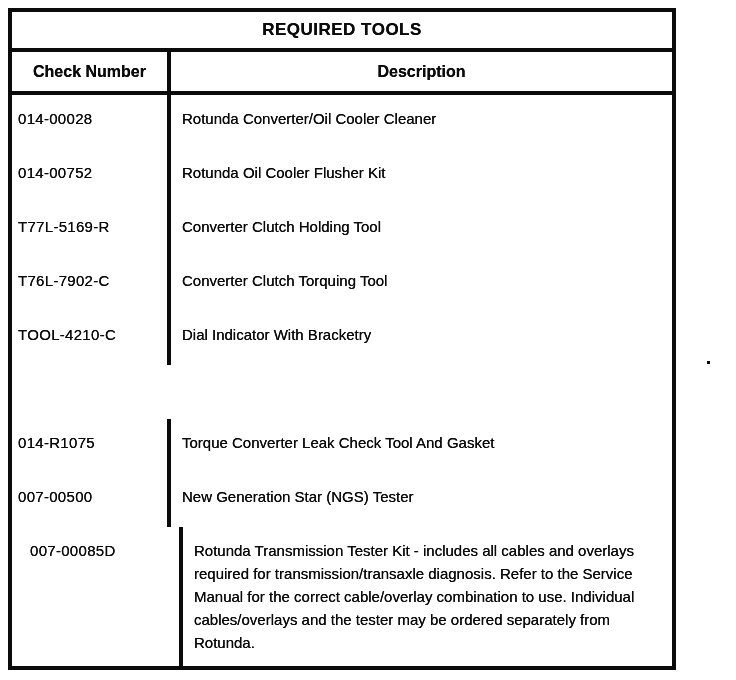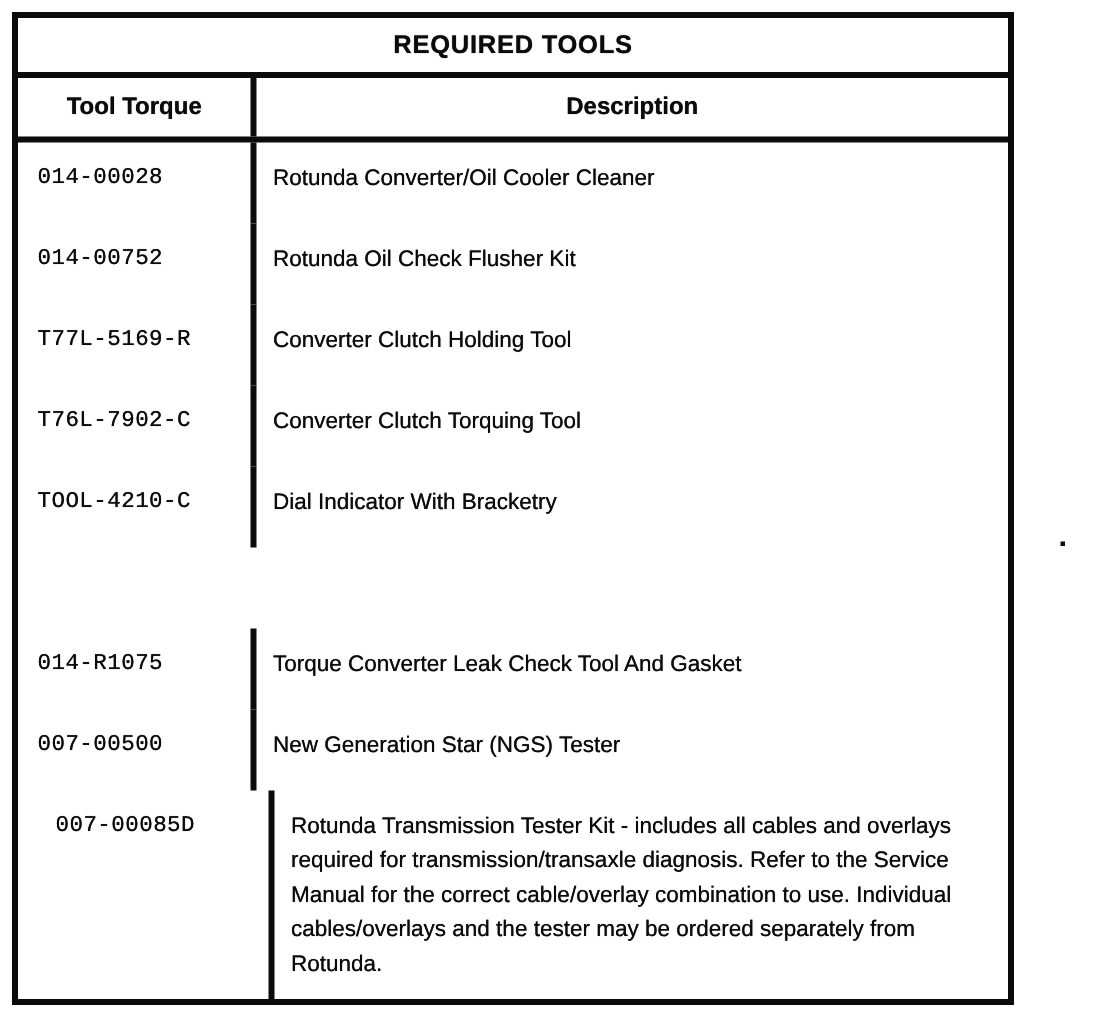--- a/index.html
+++ b/index.html
@@ -73,23 +73,22 @@
     margin-left: 12px;
   }
   .cell {
     box-sizing: border-box;
     font-size: 15px;
     line-height: 23px;
     padding-top: 12px;
     text-shadow: 0 0 0.45px #0b0b0b;
   }
   .cell.tool-number {
-    padding-left: 13px;
+    padding-left: 6px;
     letter-spacing: 0.3px;
-    font-family: Liberation Mono, monospace;
   }
   .cell.description {
     padding-left: 11px;
     padding-right: 16px;
   }
   .body-row.tall .cell {
     padding-bottom: 12px;
   }
   .scan-speck {
     position: absolute;
@@ -103,32 +102,32 @@
 </head>
 <body>
 
 <div class="doc-table">
 
   <div class="title-row">
     <span class="title-text">REQUIRED TOOLS</span>
   </div>
 
   <div class="header-row">
-    <div class="header-cell col-tool">Tool Torque</div>
+    <div class="header-cell col-tool">Check Number</div>
     <div class="header-cell col-desc">Description</div>
   </div>
 
   <div class="body-row">
     <div class="cell tool-number col-tool">014-00028</div>
     <div class="cell description col-desc">Rotunda Converter/Oil Cooler Cleaner</div>
   </div>
 
   <div class="body-row">
     <div class="cell tool-number col-tool">014-00752</div>
-    <div class="cell description col-desc">Rotunda Oil Check Flusher Kit</div>
+    <div class="cell description col-desc">Rotunda Oil Cooler Flusher Kit</div>
   </div>
 
   <div class="body-row">
     <div class="cell tool-number col-tool">T77L-5169-R</div>
     <div class="cell description col-desc">Converter Clutch Holding Tool</div>
   </div>
 
   <div class="body-row">
     <div class="cell tool-number col-tool">T76L-7902-C</div>
     <div class="cell description col-desc">Converter Clutch Torquing Tool</div>

